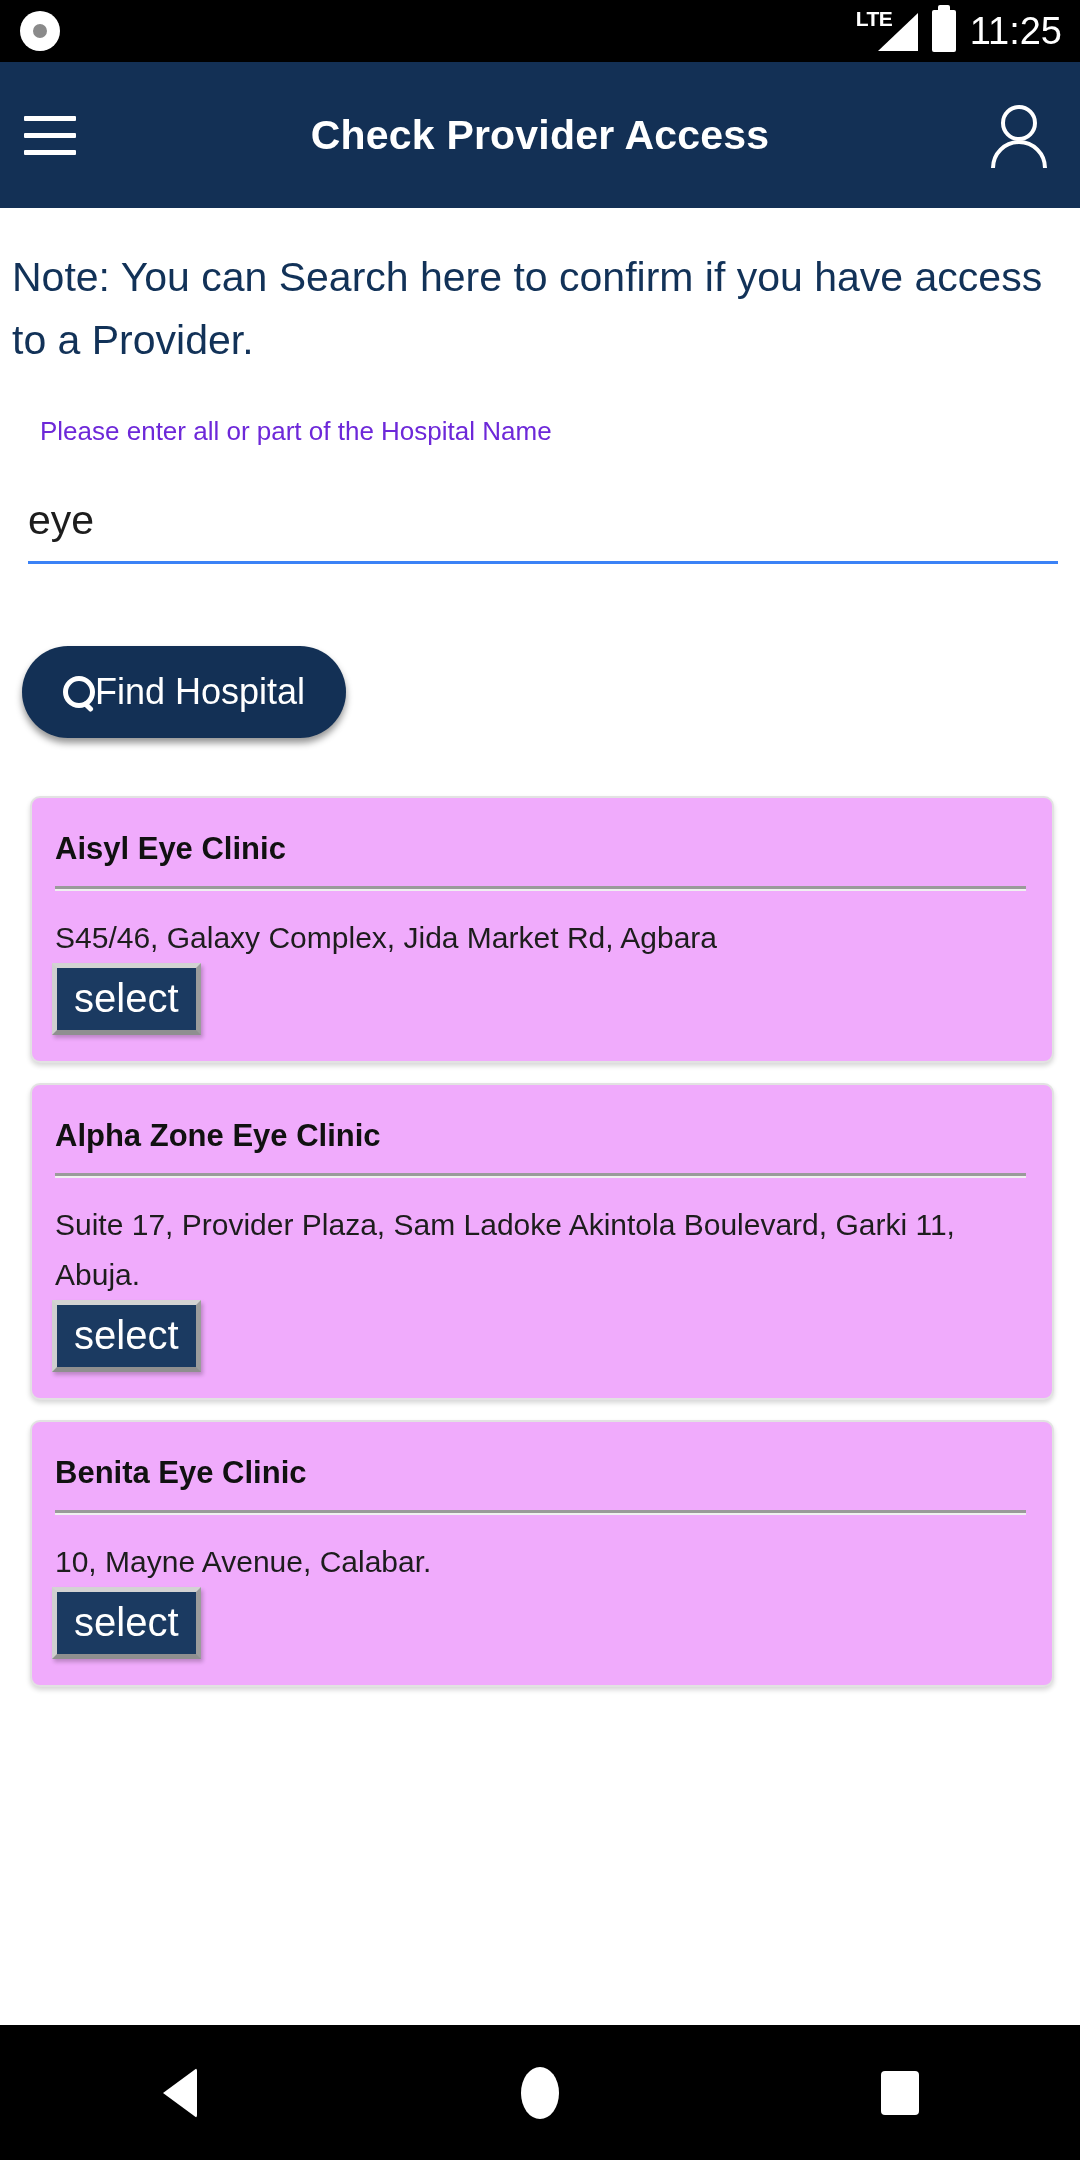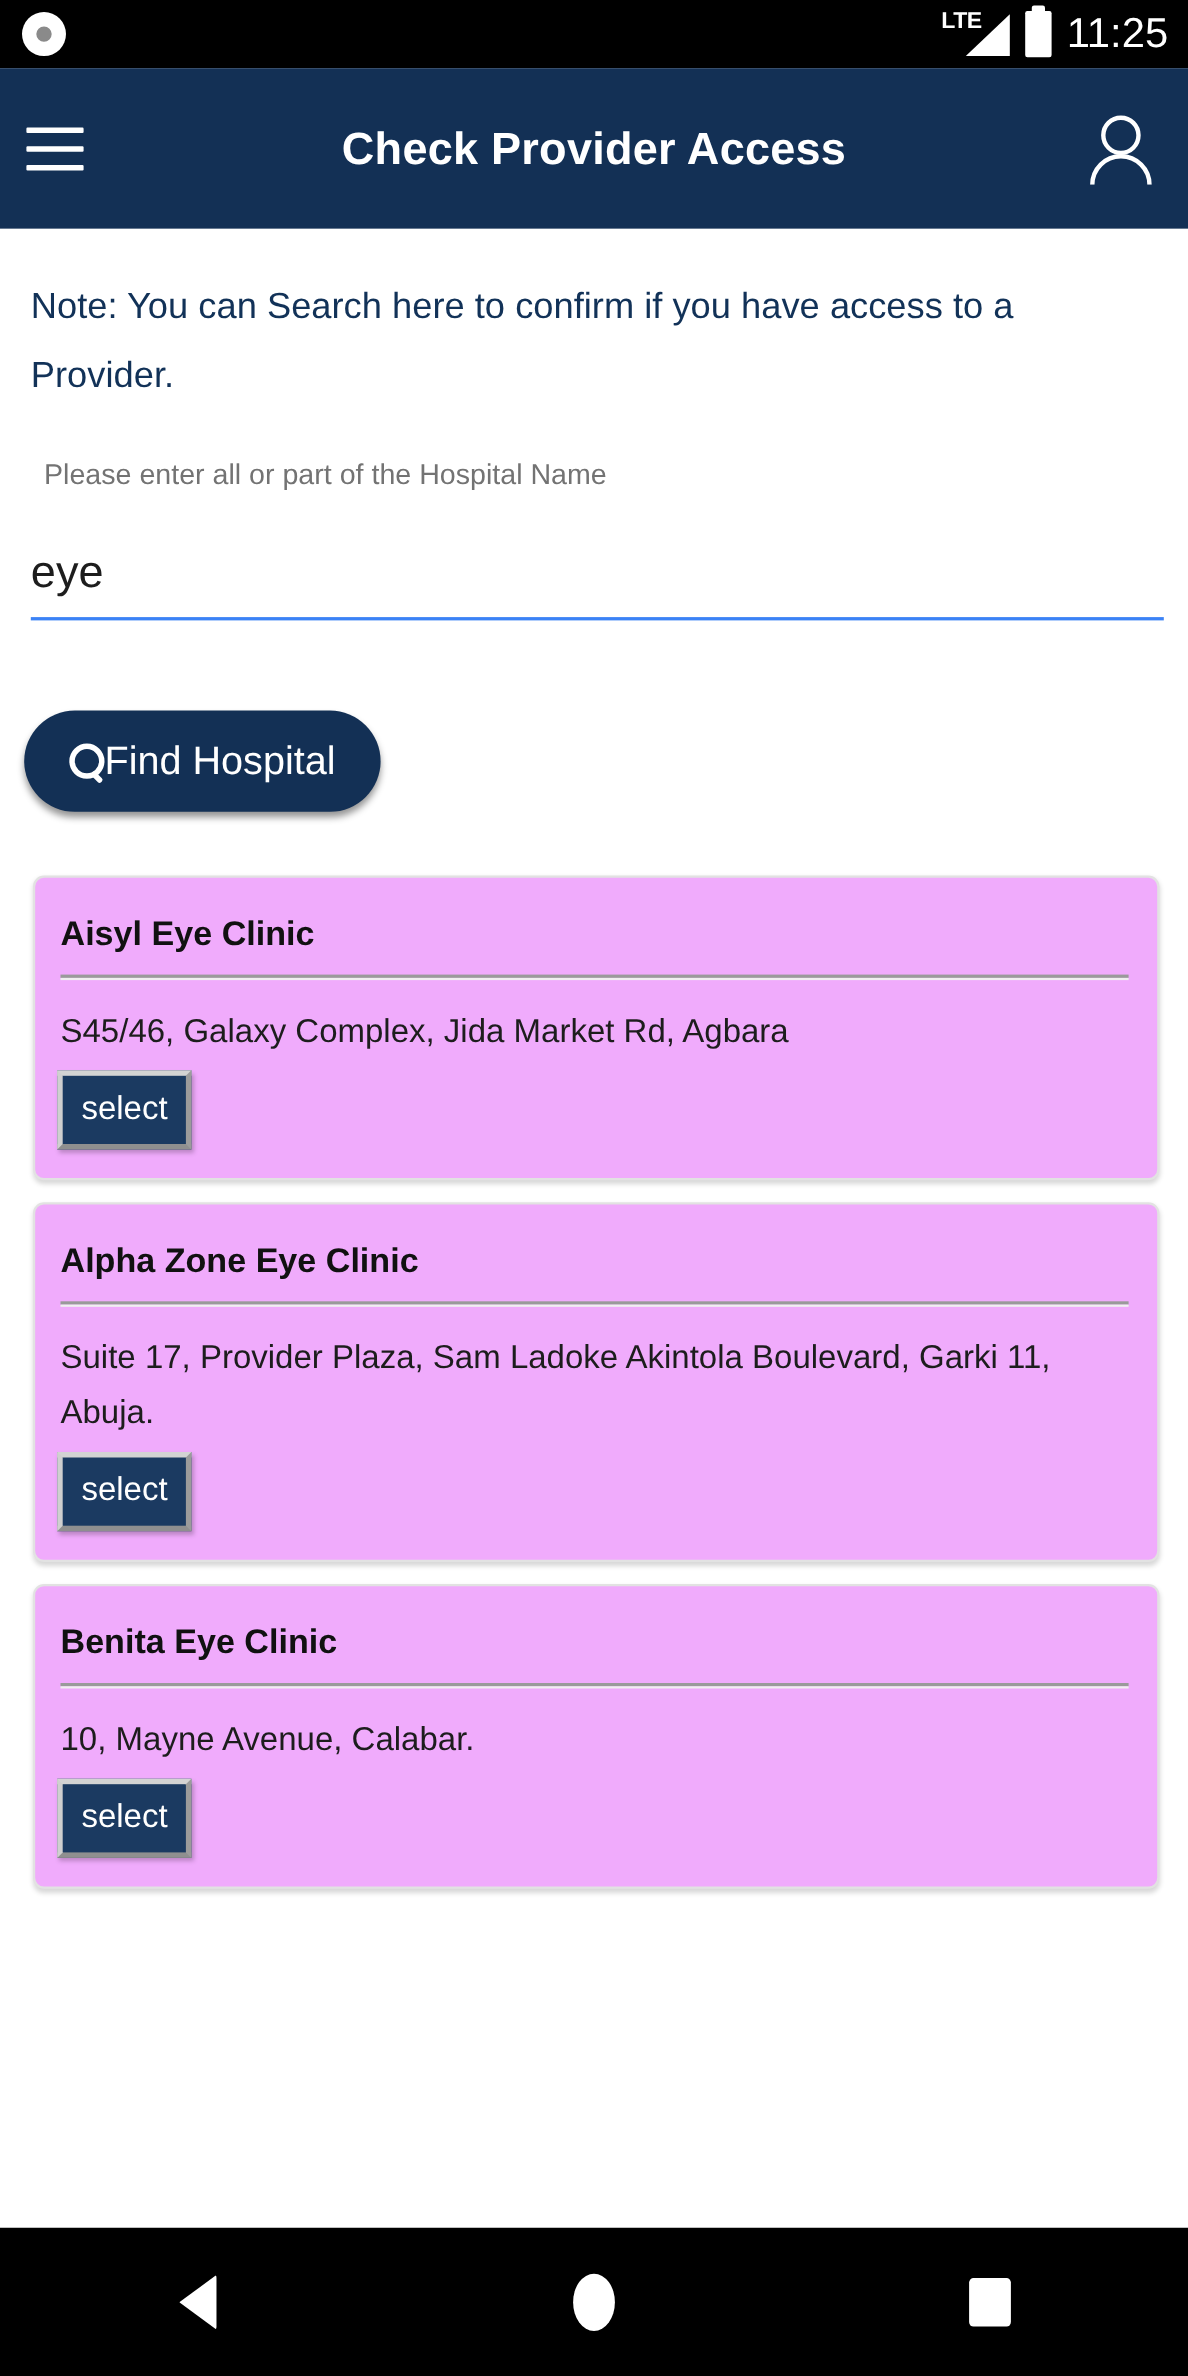--- a/index.html
+++ b/index.html
@@ -136,26 +136,26 @@
 
   
   .content {
     flex: 1 1 auto;
     background: #ffffff;
     overflow: hidden;
     position: relative;
   }
   .note {
     color: #123258;
-    font-size: 33px;
+    font-size: 41px;
     line-height: 63px;
-    padding: 38px 34px 0 28px;
+    padding: 38px 34px 0 12px;
   }
   .field-label {
-    color: #737373;
+    color: #6d28d9;
     font-size: 26px;
     padding: 44px 0 0 40px;
   }
   .input-wrap {
     margin: 46px 22px 0 28px;
     padding-bottom: 14px;
     border-bottom: 3px solid #3b82f6;
   }
   .input-value {
     font-size: 41px;
@@ -234,25 +234,25 @@
     border-bottom: 2px solid #f0f0f0;
     margin: 18px 0 22px 3px;
   }
   .card-address {
     font-size: 30px;
     color: #1d1d1d;
     line-height: 50px;
     padding-left: 3px;
   }
   .select-btn {
-    margin-top: 10px;
+    margin-top: 0;
     display: inline-block;
     background: #1b3a61;
     color: #ffffff;
-    font-size: 30px;
+    font-size: 40px;
     line-height: 44px;
     padding: 8px 17px 10px 17px;
     border-top: 5px solid #d3d3d3;
     border-left: 5px solid #cfcfcf;
     border-right: 5px solid #9b9b9b;
     border-bottom: 5px solid #8f8f8f;
     cursor: pointer;
     font-family: "Liberation Sans", sans-serif;
     box-shadow: 2px 3px 4px rgba(0,0,0,0.22);
   }

